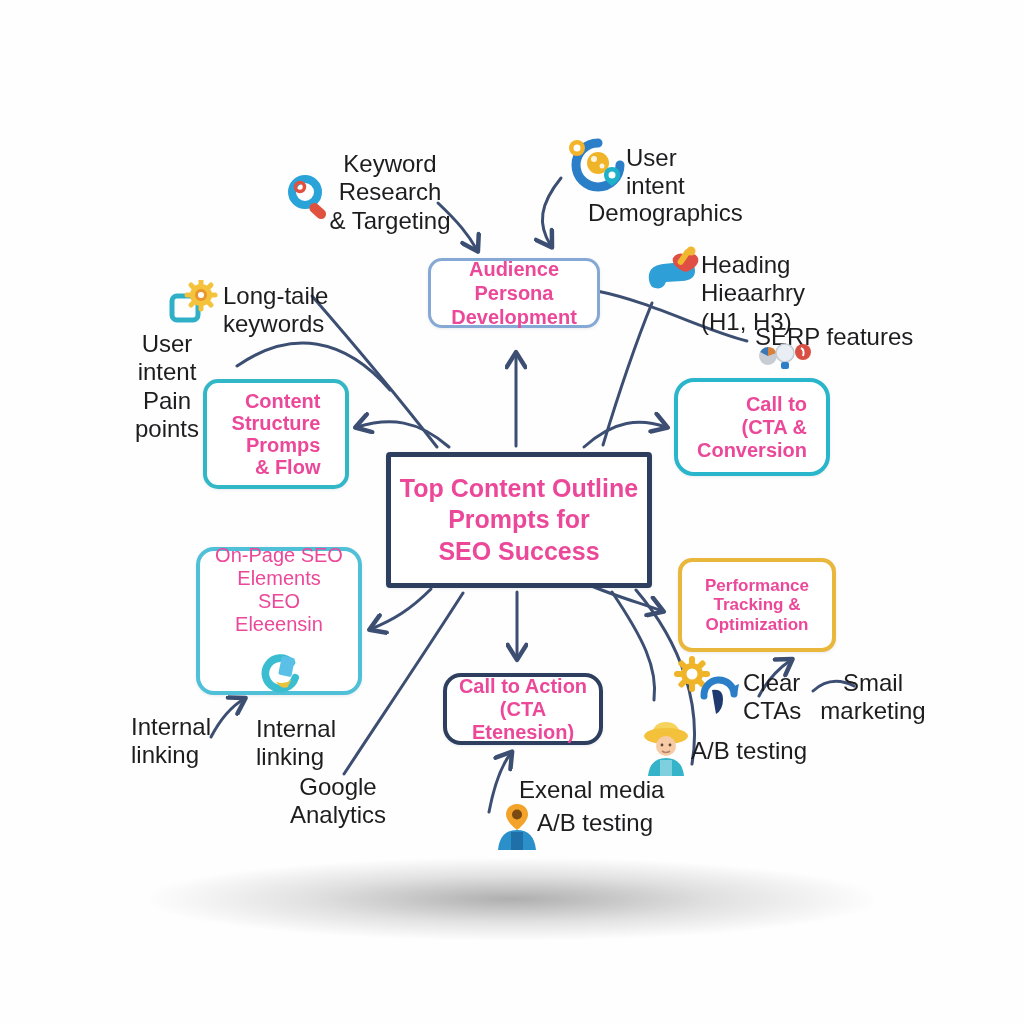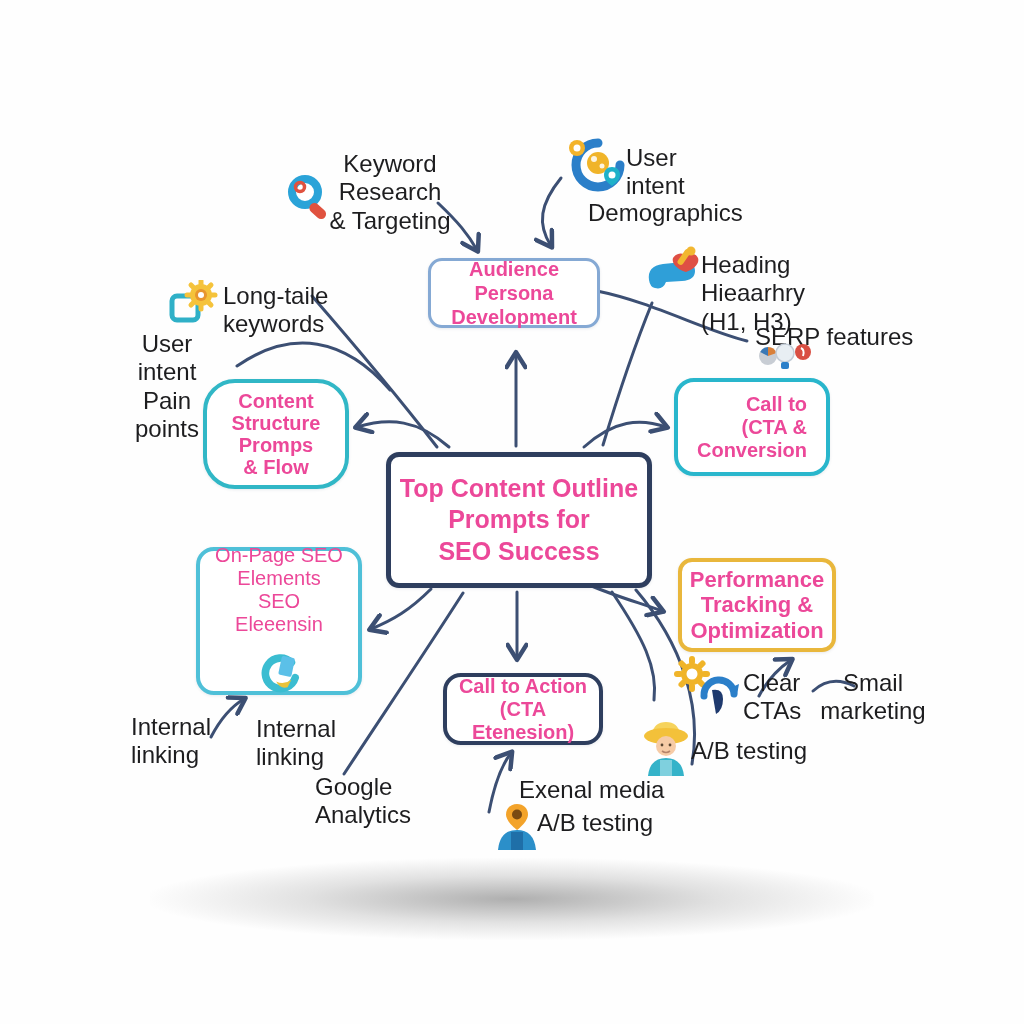--- a/index.html
+++ b/index.html
@@ -9,29 +9,29 @@
   svg.lines{position:absolute;left:0;top:0;}
   .label{position:absolute;color:#1d1d1f;font-size:24px;line-height:1.18;
          white-space:pre-line;font-weight:500;}
   .label.center{text-align:center;}
   .box{position:absolute;background:#fff;border-radius:20px;display:flex;
        flex-direction:column;align-items:center;justify-content:center;
        text-align:center;color:#ec4899;white-space:pre-line;
        box-shadow:0 1px 3px rgba(40,60,90,.10);}
   .box .bold{font-weight:normal;}
   #center-box{left:386px;top:452px;width:256px;height:126px;border:5px solid #2e3e5e;
-              border-radius:13px;font-size:25px;font-weight:bold;line-height:1.25;}
+              border-radius:4px;font-size:25px;font-weight:bold;line-height:1.25;}
   #audience-box{left:428px;top:258px;width:166px;height:64px;border:3px solid #85a9d4;
                 border-radius:14px;font-size:20px;font-weight:bold;line-height:1.2;}
   #content-structure-box{left:203px;top:379px;width:138px;height:102px;border:4px solid #31b7c6;
-                border-radius:32px;font-size:20px;font-weight:bold;line-height:1.1;}
+                border-radius:15px;font-size:20px;font-weight:bold;line-height:1.1;text-align:right;}
   #call-to-cta-box{left:674px;top:378px;width:148px;height:90px;border:4px solid #29b6cc;
                 border-radius:20px;font-size:20px;font-weight:bold;line-height:1.15;text-align:right;}
   #performance-box{left:678px;top:558px;width:150px;height:86px;border:4px solid #e9b73c;
-                border-radius:14px;font-size:22px;font-weight:bold;line-height:1.15;}
+                border-radius:14px;font-size:17px;font-weight:bold;line-height:1.15;}
   #onpage-box{left:196px;top:547px;width:158px;height:140px;border:4px solid #4fc0d8;
                 border-radius:18px;font-size:20px;line-height:1.15;}
   #call-to-action-box{left:443px;top:673px;width:152px;height:64px;border:4px solid #2e3e5e;
                 border-radius:18px;font-size:20px;font-weight:bold;line-height:1.15;}
   .icon{position:absolute;}
   #ground-shadow{position:absolute;left:150px;top:858px;width:724px;height:82px;
      background:radial-gradient(ellipse at center, rgba(110,110,110,.55) 0%,
                 rgba(140,140,140,.25) 40%, rgba(160,160,160,0) 72%);}
 </style>
 </head>
@@ -127,21 +127,21 @@
 (H1, H3)</div>
   <div class="label" style="left:755px;top:323px;">SERP features</div>
   <div class="label" style="left:223px;top:282px;">Long-taile
 keywords</div>
   <div class="label center" style="left:112px;top:330px;width:110px;">User intent
 Pain points</div>
   <div class="label" style="left:131px;top:713px;">Internal
 linking</div>
   <div class="label" style="left:256px;top:715px;">Internal
 linking</div>
-  <div class="label" style="left:315px;top:773px;">Google
+  <div class="label" style="left:290px;top:773px;text-align:center;">Google
 Analytics</div>
   <div class="label" style="left:519px;top:776px;">Exenal media</div>
   <div class="label" style="left:537px;top:809px;">A/B testing</div>
   <div class="label" style="left:743px;top:669px;">Clear
 CTAs</div>
   <div class="label" style="left:691px;top:737px;">A/B testing</div>
   <div class="label center" style="left:820px;top:669px;width:106px;">Smail
 marketing</div>
 
   <span class="icon" style="left:283px;top:172px;">

